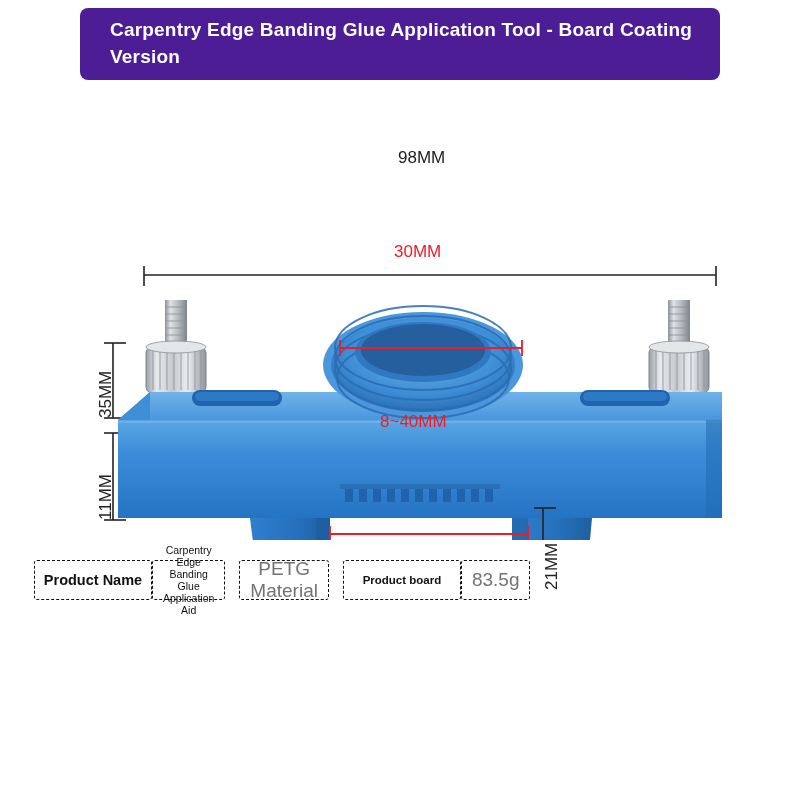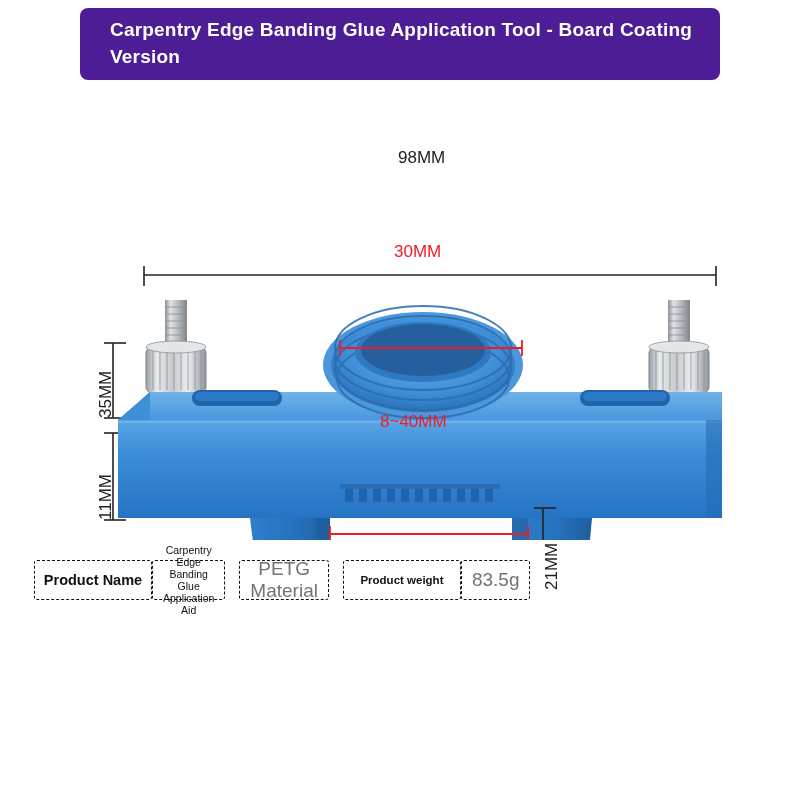--- a/index.html
+++ b/index.html
@@ -320,19 +320,19 @@
 
   <div class="spec-col">
     <div class="spec-row">
       <div class="spec-key k-lg">Product Name</div>
       <div class="spec-val v-sm">Carpentry Edge Banding Glue Application Aid</div>
     </div>
     <div class="spec-row">
       <div class="spec-val v-lg">PETG Material</div>
     </div>
     <div class="spec-row">
-      <div class="spec-key k-sm">Product weight</div>
+      <div class="spec-key k-sm">Product board</div>
       <div class="spec-val v-lg">83.5g</div>
     </div>
   </div>
 
 
 </div>
 
 </body></html>

